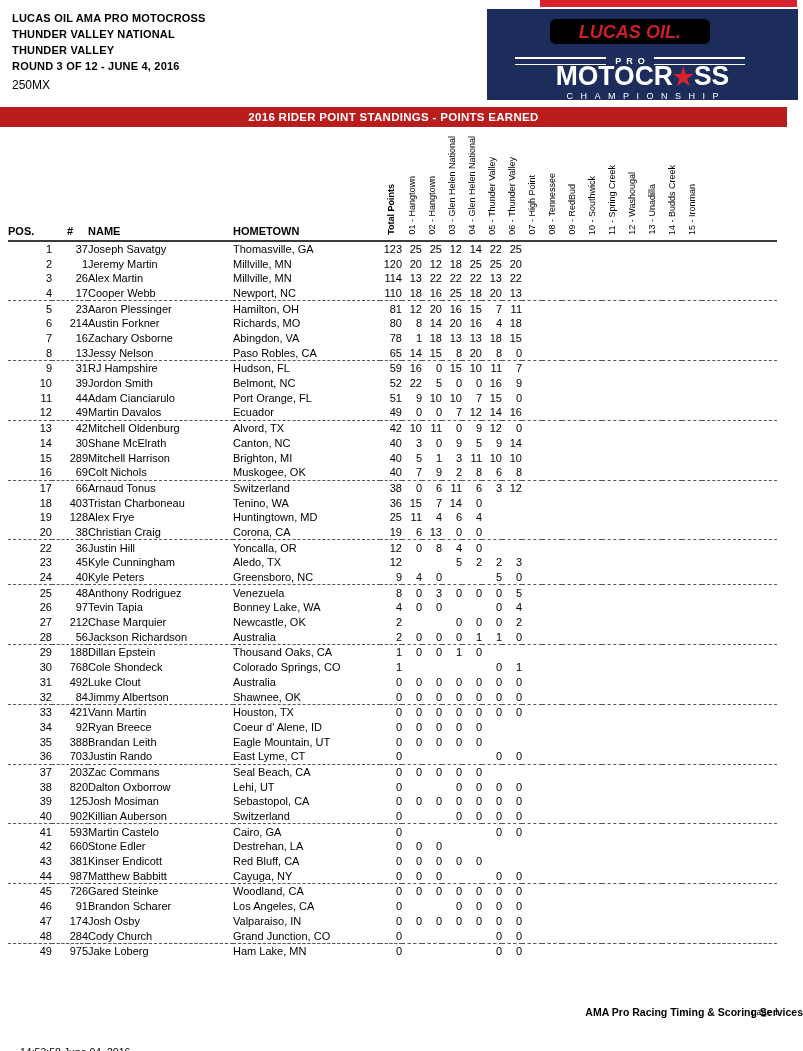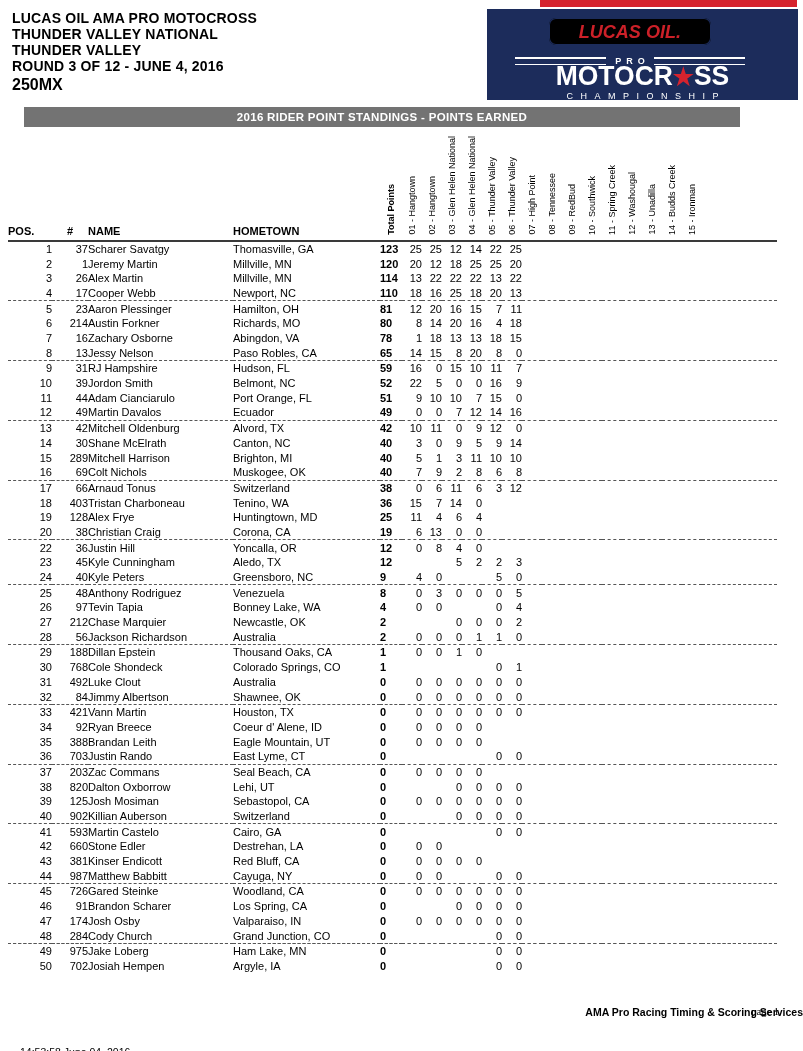--- a/index.html
+++ b/index.html
@@ -3,22 +3,22 @@
 <meta charset="utf-8">
 <style>
   html,body { margin:0; padding:0; background:#fff; }
   .page {
     position:relative; width:803px; height:1051px; background:#ffffff;
     font-family:"Liberation Sans", sans-serif; color:#000; overflow:hidden;
   }
 
   
   .event-block { position:absolute; left:12px; top:10px; }
-  .event-line { font-size:14px; font-weight:bold; line-height:16px; letter-spacing:.2px; }
-  .event-class { font-size:16px; font-weight:bold; line-height:18px; margin-top:2px; }
+  .event-line { font-size:11px; font-weight:bold; line-height:16px; letter-spacing:.2px; }
+  .event-class { font-size:12px; font-weight:normal; line-height:18px; margin-top:2px; }
 
   
   .logo-redstrip { position:absolute; left:540px; top:0; width:257px; height:7px; background:#d6232e; }
   .logo-box {
     position:absolute; left:487px; top:9px; width:311px; height:91px;
     background:#1c2c5b; overflow:hidden;
   }
   .lucas-badge {
     position:absolute; left:62px; top:9px; width:162px; height:27px;
     background:#000000; border-radius:7px; display:flex; align-items:center; justify-content:center;
@@ -37,21 +37,21 @@
     transform:scaleX(.98); white-space:nowrap; letter-spacing:0;
   }
   .moto-star { color:#d6232e; font-size:24px; }
   .champ-row {
     position:absolute; left:0; top:82px; width:311px; text-align:center;
     color:#fff; font-size:9px; letter-spacing:7.5px; text-indent:7.5px; font-weight:normal;
   }
 
   
   .title-bar {
-    position:absolute; left:24px; top:107px; width:716px; height:20px; background:#737373;
+    position:absolute; left:0; top:107px; width:787px; height:20px; background:#b91c1c;
     display:flex; align-items:center; justify-content:center;
   }
   .title-bar span { color:#fff; font-weight:bold; font-size:11.5px; letter-spacing:.3px; }
 
   
   table.standings {
     position:absolute; left:8px; top:136px; width:769px;
     border-collapse:collapse; table-layout:fixed;
   }
   table.standings thead tr { height:96px; border-bottom:2px solid #3a3a3a; }
@@ -67,21 +67,21 @@
   }
   th.rot.total .vtext { font-weight:bold; }
 
   tbody.group { border-bottom:1px dashed #555; }
   tbody.group.last { border-bottom:none; }
   table.standings td { height:14.7px; padding:0; font-size:11px; vertical-align:middle; }
   td.c-pos   { text-align:right; padding-right:7px; }
   td.c-num   { text-align:right; padding-right:5px; }
   td.c-name  { text-align:left;  padding-left:4px; white-space:nowrap; }
   td.c-town  { text-align:left;  padding-left:4px; font-size:8.5px; white-space:nowrap;margin-top:16px; }
-  td.c-total { text-align:left; font-weight:bold; }
+  td.c-total { text-align:right; font-weight:normal; }
   td.c-round { text-align:right; padding-right:5px; font-size:10.5px; }
 
   
   .footer {
     position:absolute; left:0; top:1006px; width:803px;
     display:flex; align-items:baseline; font-size:10.5px;
   }
   .footer .f-left  { position:absolute; left:20px;margin-top:40px; }
   .footer .f-mid   { width:100%; text-align:right; font-weight:bold; }
   .footer .f-right { position:absolute; right:24px;font-family:Liberation Serif, serif; }
@@ -163,21 +163,21 @@
           <th class="rot"><span class="vtext">13 - Unadilla</span></th>
           <th class="rot"><span class="vtext">14 - Budds Creek</span></th>
           <th class="rot"><span class="vtext">15 - Ironman</span></th>
           <th></th>
         </tr>
     </thead>
   <tbody class="group">
         <tr>
           <td class="c-pos">1</td>
           <td class="c-num">37</td>
-          <td class="c-name">Scharer Savatgy</td>
+          <td class="c-name">Joseph Savatgy</td>
           <td class="c-town">Thomasville, GA</td>
           <td class="c-total">123</td>
           <td class="c-round">25</td>
           <td class="c-round">25</td>
           <td class="c-round">12</td>
           <td class="c-round">14</td>
           <td class="c-round">22</td>
           <td class="c-round">25</td>
           <td class="c-round"></td>
           <td class="c-round"></td>
@@ -1198,21 +1198,21 @@
           <td class="c-round"></td>
           <td class="c-round"></td>
           <td class="c-round"></td>
           <td class="c-round"></td>
           <td></td>
         </tr>
         <tr>
           <td class="c-pos">46</td>
           <td class="c-num">91</td>
           <td class="c-name">Brandon Scharer</td>
-          <td class="c-town">Los Spring, CA</td>
+          <td class="c-town">Los Angeles, CA</td>
           <td class="c-total">0</td>
           <td class="c-round"></td>
           <td class="c-round"></td>
           <td class="c-round">0</td>
           <td class="c-round">0</td>
           <td class="c-round">0</td>
           <td class="c-round">0</td>
           <td class="c-round"></td>
           <td class="c-round"></td>
           <td class="c-round"></td>
@@ -1270,43 +1270,20 @@
           <td class="c-round"></td>
           <td></td>
         </tr>
       </tbody>
       <tbody class="group last">
         <tr>
           <td class="c-pos">49</td>
           <td class="c-num">975</td>
           <td class="c-name">Jake Loberg</td>
           <td class="c-town">Ham Lake, MN</td>
-          <td class="c-total">0</td>
-          <td class="c-round"></td>
-          <td class="c-round"></td>
-          <td class="c-round"></td>
-          <td class="c-round"></td>
-          <td class="c-round">0</td>
-          <td class="c-round">0</td>
-          <td class="c-round"></td>
-          <td class="c-round"></td>
-          <td class="c-round"></td>
-          <td class="c-round"></td>
-          <td class="c-round"></td>
-          <td class="c-round"></td>
-          <td class="c-round"></td>
-          <td class="c-round"></td>
-          <td class="c-round"></td>
-          <td></td>
-        </tr>
-        <tr>
-          <td class="c-pos">50</td>
-          <td class="c-num">702</td>
-          <td class="c-name">Josiah Hempen</td>
-          <td class="c-town">Argyle, IA</td>
           <td class="c-total">0</td>
           <td class="c-round"></td>
           <td class="c-round"></td>
           <td class="c-round"></td>
           <td class="c-round"></td>
           <td class="c-round">0</td>
           <td class="c-round">0</td>
           <td class="c-round"></td>
           <td class="c-round"></td>
           <td class="c-round"></td>

